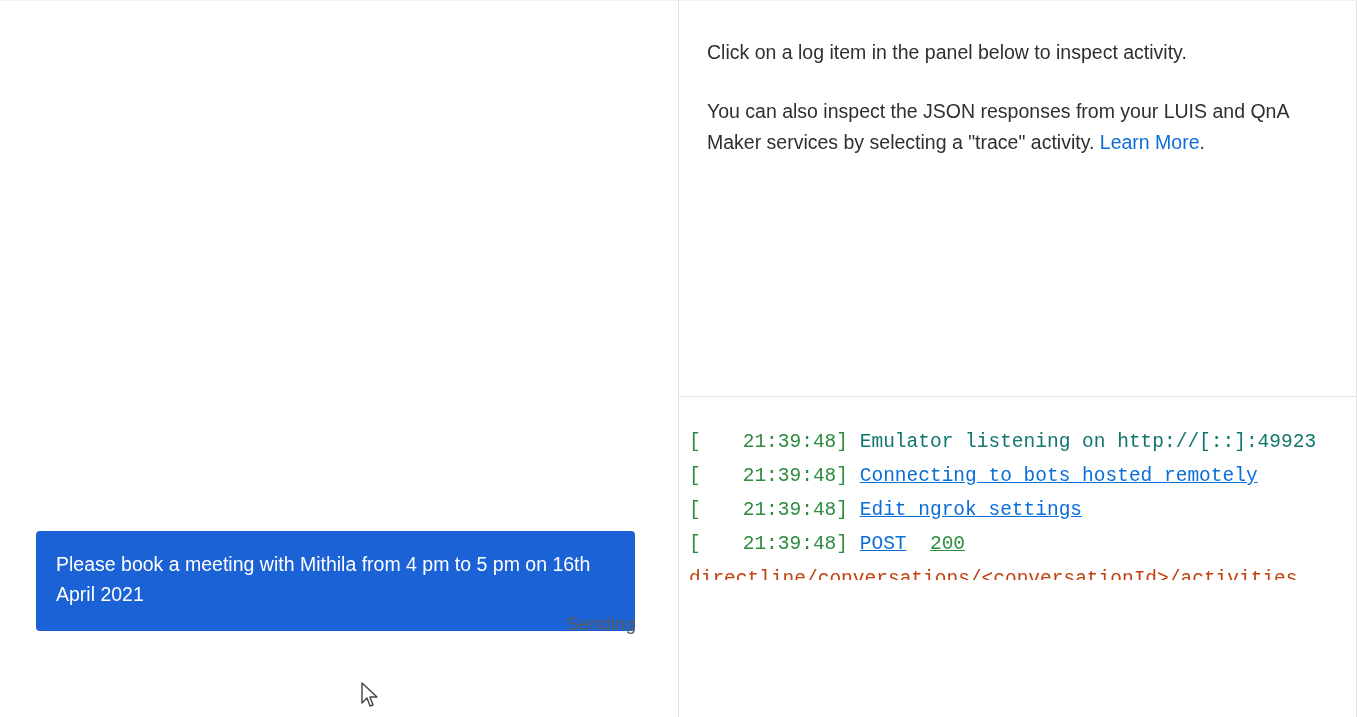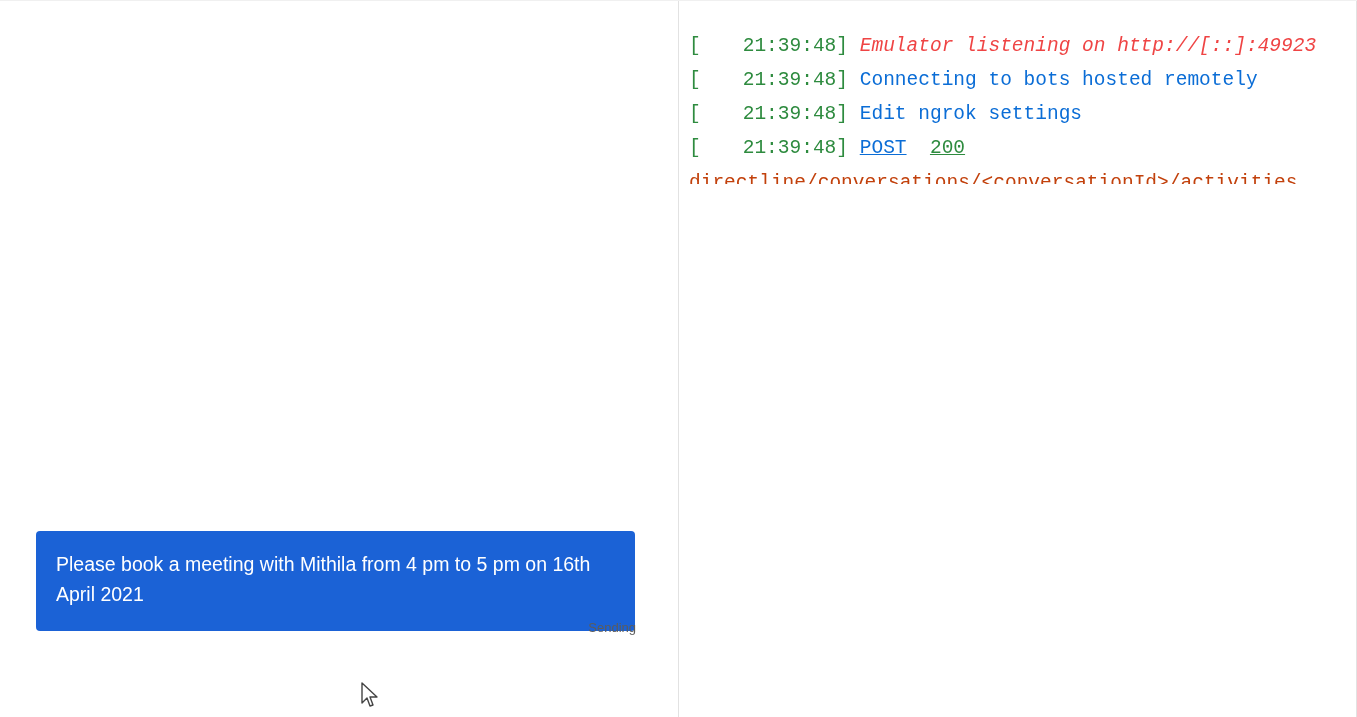--- a/index.html
+++ b/index.html
@@ -49,21 +49,21 @@
     padding: 18px 4px 22px 20px;
     font-size: 19.5px;
     line-height: 1.55;
     font-weight: 400;
   }
   .sending {
     position: absolute;
     right: 42px;
     bottom: 82px;
     color: #5c5c5c;
-    font-size: 13px;
+    font-size: 19px;
   }
   .cursor {
     position: absolute;
     left: 359px;
     bottom: 8px;
     width: 22px;
     height: 28px;
     pointer-events: none;
   }
   .cursor svg { width: 100%; height: 100%; }
@@ -104,23 +104,24 @@
     color: #bdbdbd;
     font-size: 19px;
     letter-spacing: 6px;
     padding-left: 14px;
     height: 14px;
     overflow: hidden;
   }
   .log-line { white-space: normal; padding-left: 0; }
   .log-line .ts { color: #2e8b3f; margin-left: 42px; }
   .log-line .br { color: #2e8b3f; }
-  .log-line .msg { color: #ef4444; font-style: italic; }
+  .log-line .msg { color: #0f766e; }
   .log-line a.loglink {
     color: #0b6dd6;
+    text-decoration: underline;
     cursor: pointer;
   }
   .log-line .arrow { color: #6a6a6a; }
   .log-line .post { color: #0b6dd6; text-decoration: underline; text-align: center; }
   .log-line .status { color: #2e8b3f; text-decoration: underline; margin-top: 32px; }
   .log-cut {
     color: #c2410c;
     white-space: nowrap;
     overflow: hidden;
     height: 18px;
@@ -141,20 +142,26 @@
 
     <div class="cursor">
       <svg viewBox="0 0 20 28">
         <path d="M2 2 L2 22 L7 17 L10 25 L13 24 L10 16 L17 16 Z" fill="#ffffff" stroke="#444" stroke-width="1.4" stroke-linejoin="round"></path>
       </svg>
     </div>
   </div>
 
   <div class="right-panel">
 
+    <div class="inspector">
+      <p>Click on a log item in the panel below to inspect activity.</p>
+      <p>
+        <span>You can also inspect the JSON responses from your LUIS and QnA Maker services by selecting a "trace" activity. </span><a class="learn">Learn More</a><span>.</span>
+      </p>
+    </div>
 
     <div class="log-panel">
       <div class="fade-top">&nbsp;</div>
 
       <div class="log-line">
         <span class="br">[</span><span class="ts">21:39:48</span><span class="br">]</span>
         <span class="msg">Emulator listening on http://[::]:49923</span>
       </div>
 
 

